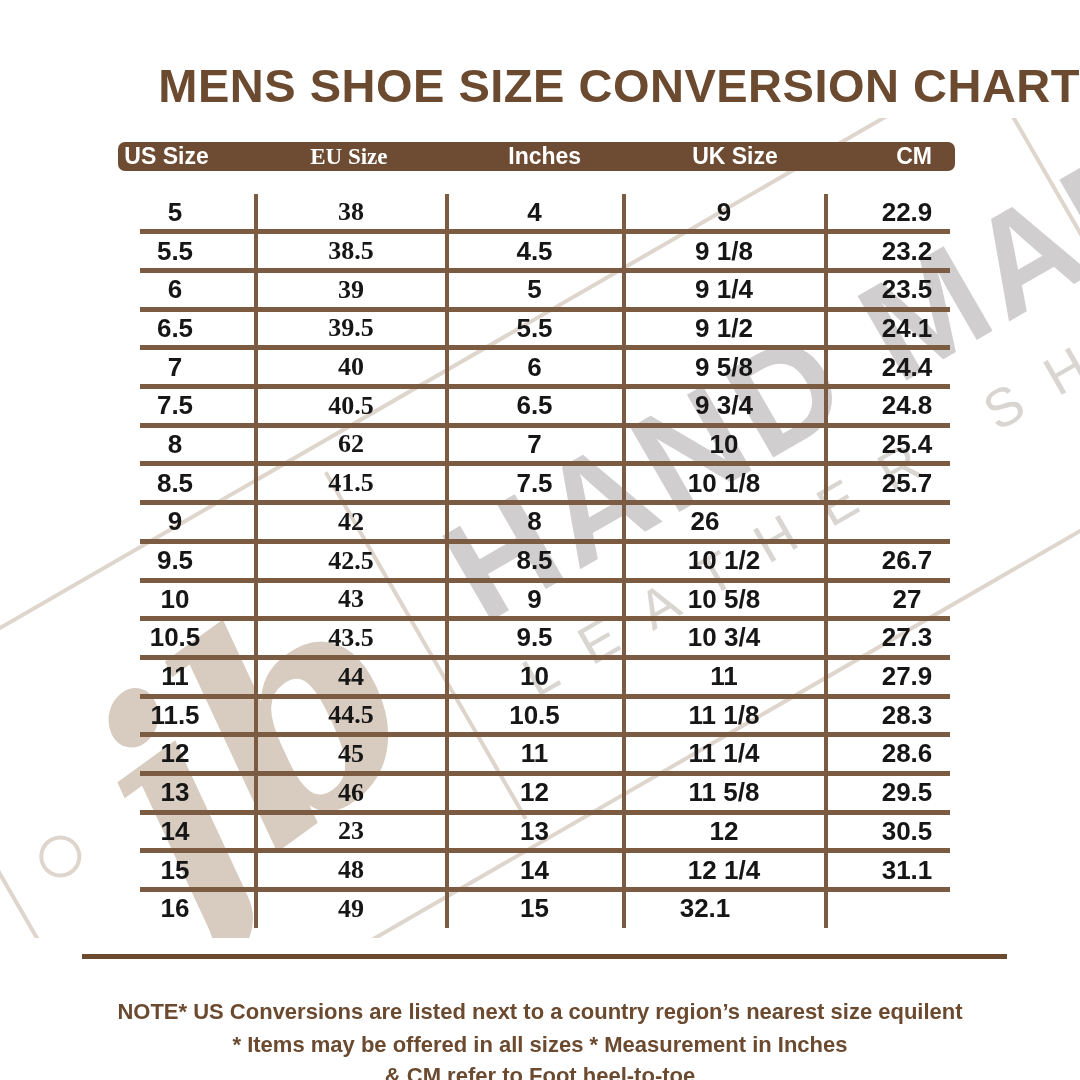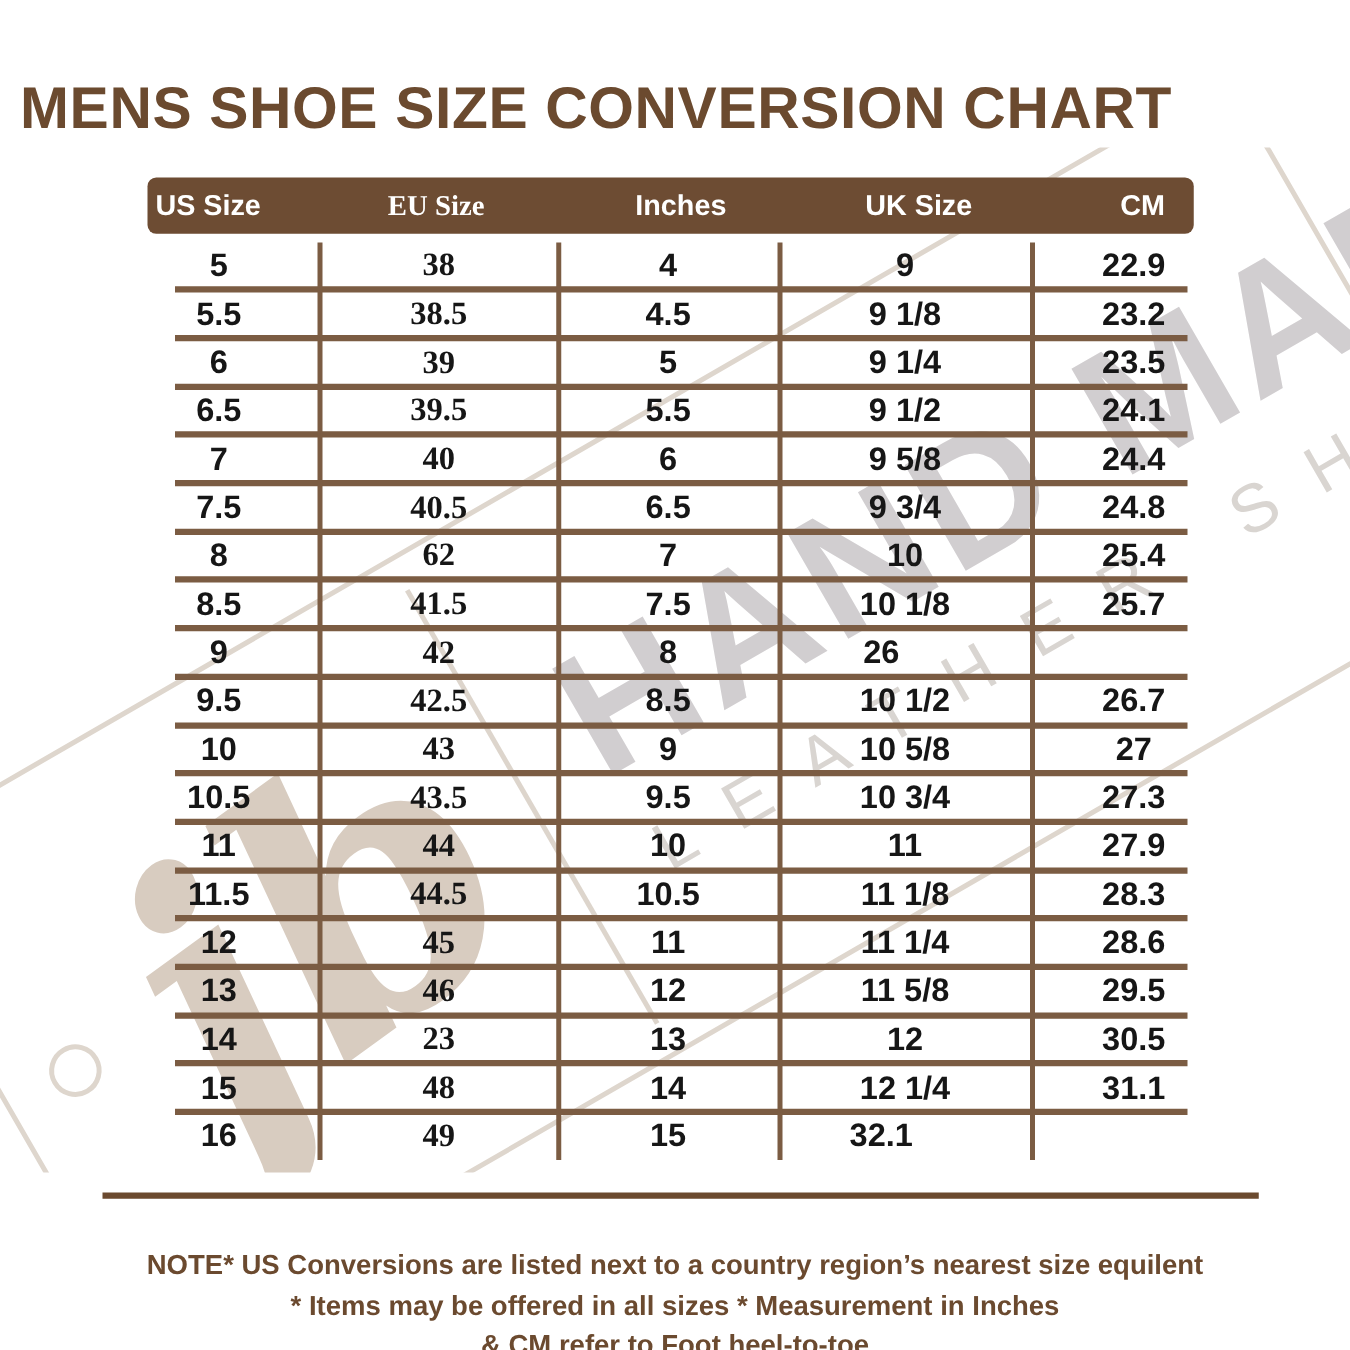--- a/index.html
+++ b/index.html
@@ -29,25 +29,25 @@
     font-size:142px;font-weight:800;letter-spacing:6px;line-height:1;
     color:#d1ced0;white-space:nowrap;
   }
   .wm-sub{
     font-size:54px;font-weight:400;letter-spacing:34px;line-height:1;
     color:#d9d5d1;white-space:nowrap;margin-top:22px;padding-left:10px;
   }
   
   .fg{position:relative;z-index:2;}
   .title{
-    position:absolute;left:0;right:0;top:58px;margin:0;text-align:left;
-    font-size:47px;font-weight:800;letter-spacing:.5px;color:#6b4a2f;padding-left:16px;
+    position:absolute;left:0;right:0;top:58px;margin:0;text-align:right;
+    font-size:47px;font-weight:800;letter-spacing:.5px;color:#6b4a2f;
   }
   .header-bar{
-    position:absolute;left:118px;top:142px;width:837px;height:45px;
+    position:absolute;left:118px;top:142px;width:837px;height:29px;
     background:#6d4c33;border-radius:7px;display:flex;align-items:center;gap:29px;
   }
   .header-cell{
     display:flex;align-items:center;justify-content:center;height:100%;
     color:#ffffff;font-size:23px;font-weight:700;box-sizing:border-box;
   }
   .table-body{position:absolute;left:118px;top:193px;width:864px;height:736px;}
   .trow{display:flex;width:100%;height:38.7px;}
   .tcell{
     display:flex;align-items:center;justify-content:center;height:100%;

